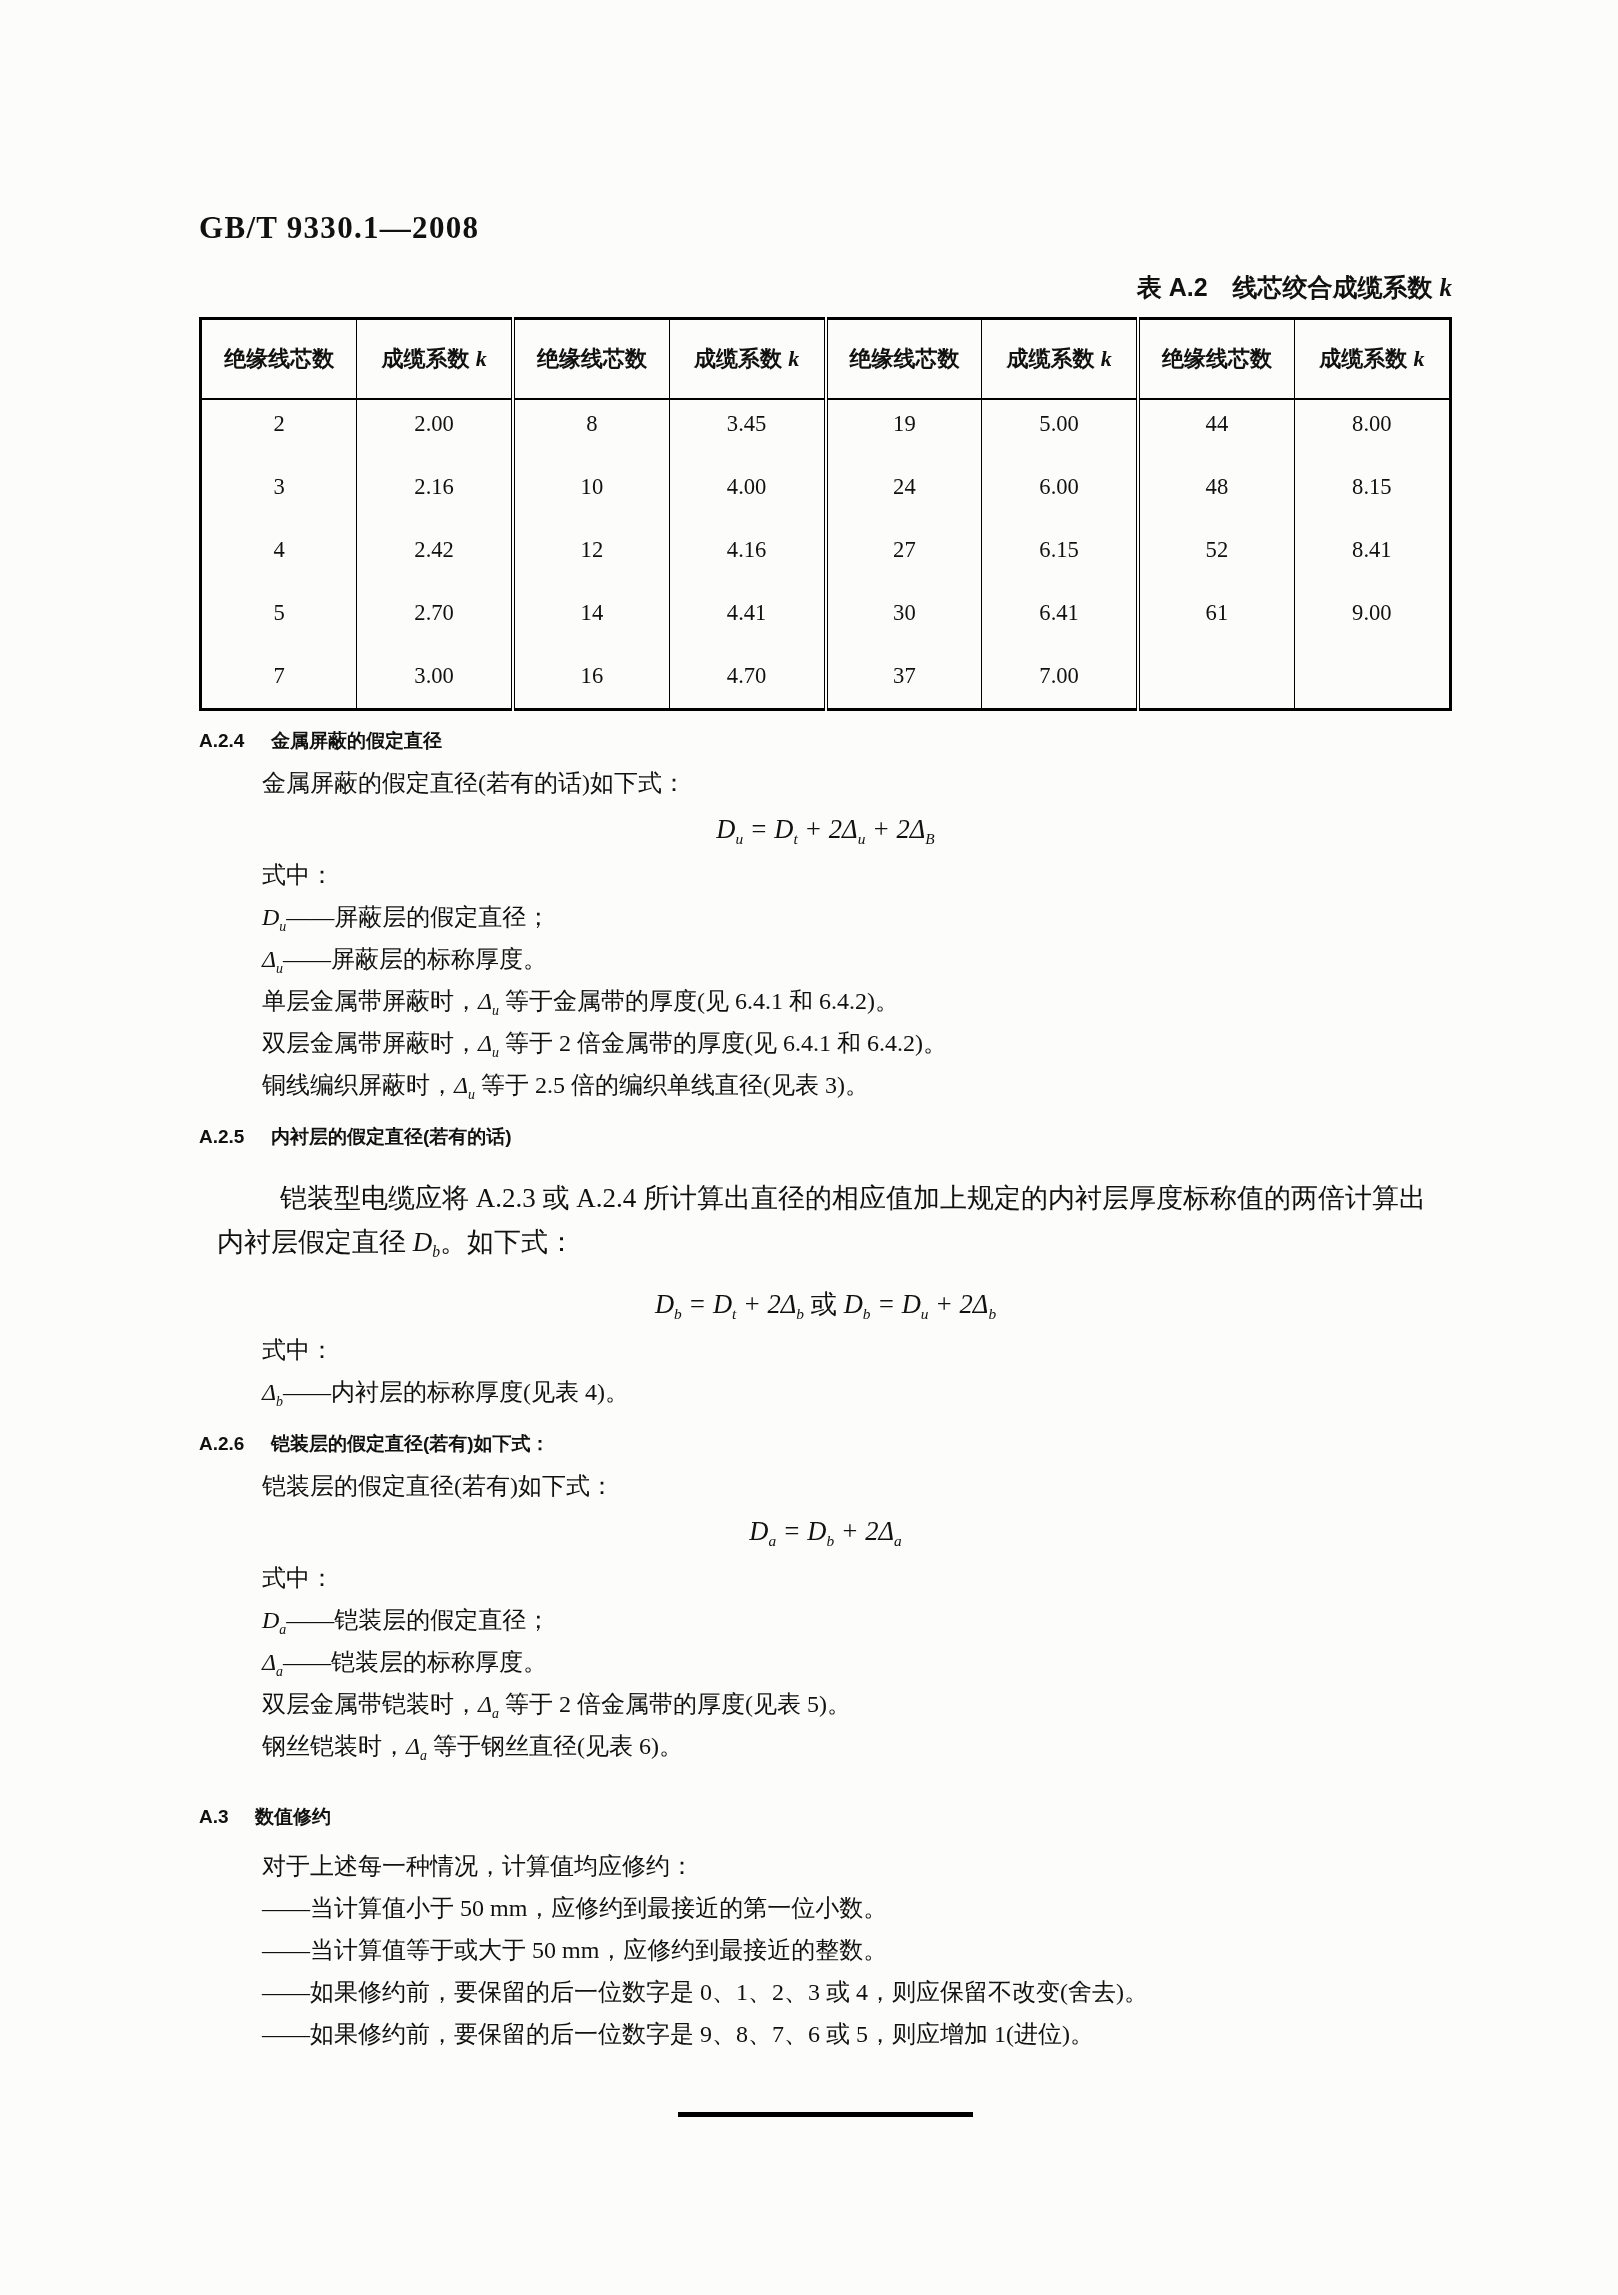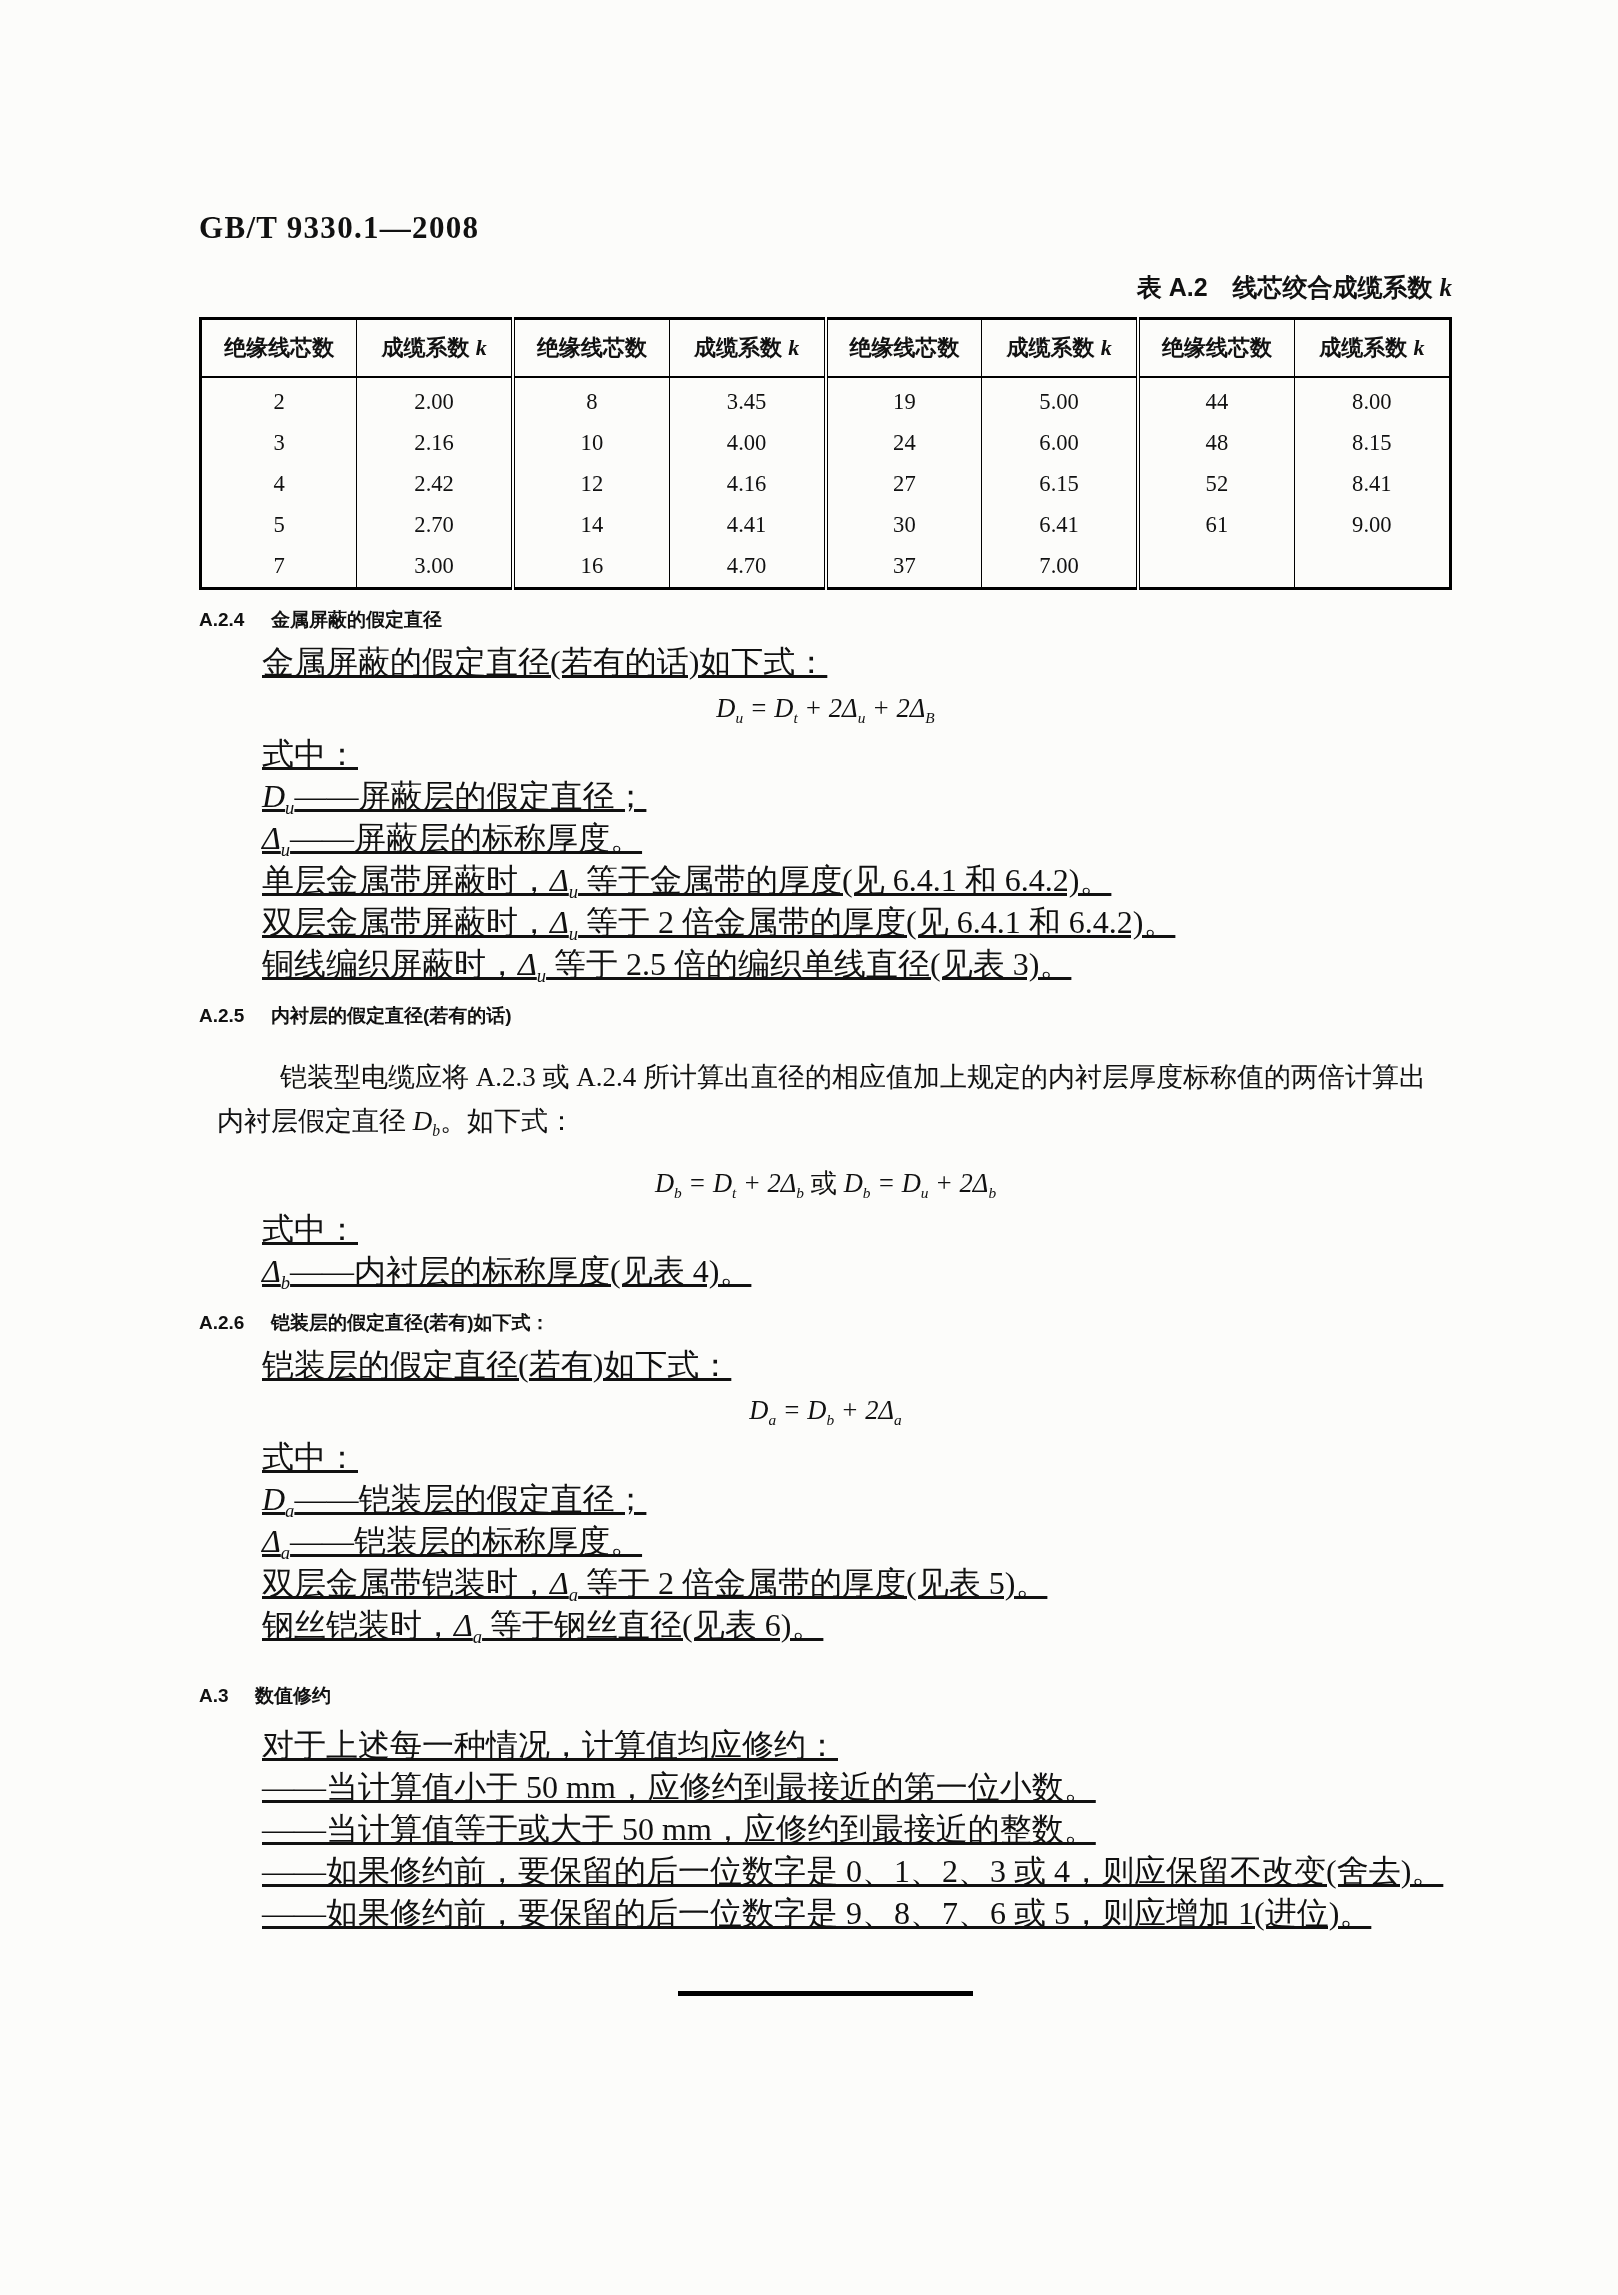--- a/index.html
+++ b/index.html
@@ -23,30 +23,30 @@
     table-layout:fixed;
   }
   th{
     font-family:"Liberation Sans",sans-serif;font-weight:bold;font-size:22px;
     height:56px;border-bottom:2.7px solid #000;text-align:center;vertical-align:middle;
   }
   td{
     font-size:22.6px;height:41px;text-align:center;vertical-align:middle;
     font-family:"Liberation Serif",serif;
   }
-  th,td{border-left:1.3px solid #000;padding:0;}
+  th,td{border-left:1.3px solid #000;padding:11px;}
   th:first-child,td:first-child{border-left:none;}
   th.dbl,td.dbl{border-left:4.6px double #000;}
   tbody tr:first-child td{padding-top:4px;}
   .heading{
     line-height:42px;font-size:19px;font-weight:bold;margin-top:9.3px;
     font-family:"Liberation Sans",sans-serif;
   }
   .heading .no{display:inline-block;margin-right:26.5px;}
-  .line{line-height:42px;font-size:32px;padding-left:63px;text-decoration:underline;}
+  .line{line-height:42px;font-size:24px;padding-left:63px;}
   .para{line-height:44px;font-size:27px;text-indent:63px;margin:18px;}
   .formula{text-align:center;line-height:45px;font-size:26.5px;margin:2.7px 0;}
   .m{font-family:"Liberation Serif",serif;font-style:italic;}
   sub{font-size:0.58em;line-height:0;}
   .heading.a3{margin-top:29px;}
   .line.intro-a3{margin-top:7px;}
   .end-line{
     width:295px;height:4.6px;background:#000;margin:57px auto 0 auto;
   }
 </style>

